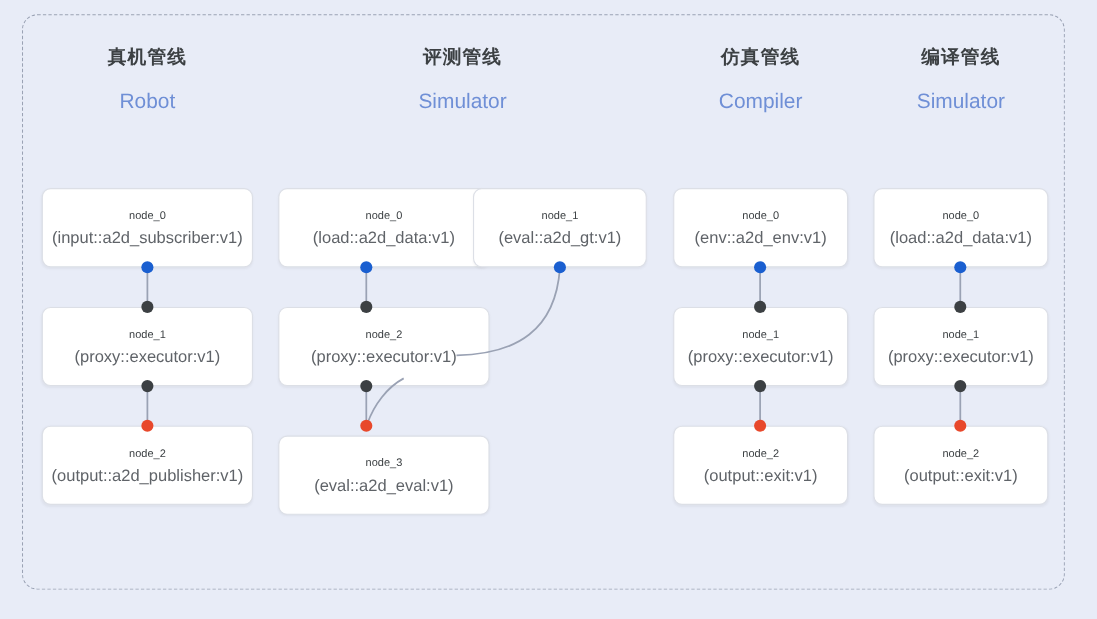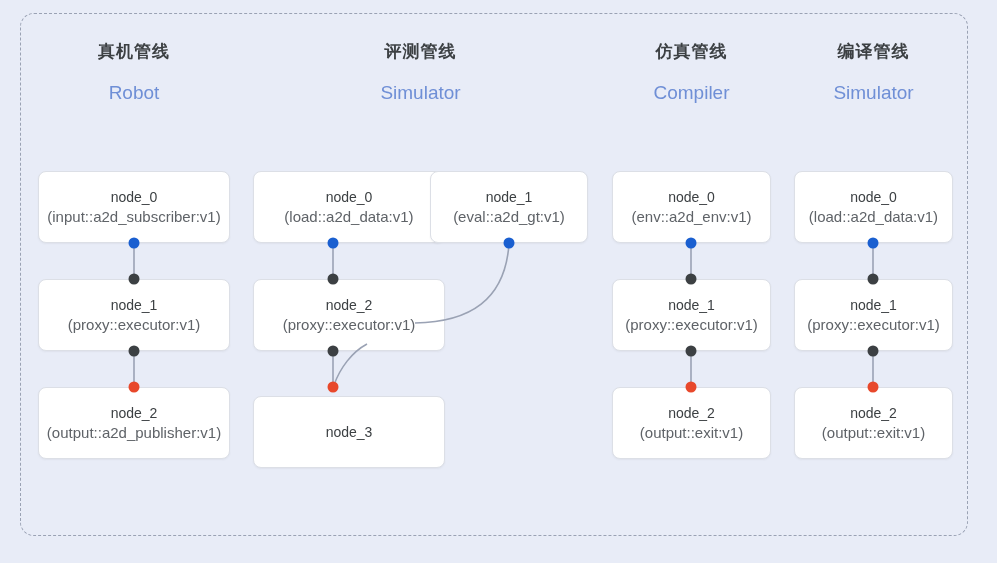--- a/index.html
+++ b/index.html
@@ -68,21 +68,21 @@
     background: #ffffff;
     border: 1px solid #dcdfe6;
     border-radius: 8px;
     display: flex;
     flex-direction: column;
     align-items: center;
     justify-content: center;
     box-shadow: 0 1px 2px rgba(60,64,67,0.06);
   }
   .node-name {
-    font-size: 14px;
+    font-size: 10px;
     color: #3c4043;
     line-height: 20px;
     white-space: nowrap;
   }
   .node-type {
     font-size: 15px;
     color: #5f6368;
     line-height: 20px;
     white-space: nowrap;
   }
@@ -175,20 +175,21 @@
 
   <div class="node-box" style="left:253px; top:279px;">
     <div class="node-name">node_2</div>
     <div class="node-type">(proxy::executor:v1)</div>
   </div>
   <div class="port port-relay" style="left:333px; top:279px;"></div>
   <div class="port port-relay" style="left:333px; top:351px;"></div>
 
   <div class="node-box" style="left:253px; top:396px;">
     <div class="node-name">node_3</div>
+    <div class="node-type">(eval::a2d_eval:v1)</div>
   </div>
   <div class="port port-sink" style="left:333px; top:387px;"></div>
 
   <div class="column" style="left:612px; width:159px;">
     <div class="col-title-cn">仿真管线</div>
     <div class="col-title-en">Compiler</div>
   </div>
 
   <div class="node-box" style="left:612px; top:171px; width:159px;">
     <div class="node-name">node_0</div>

